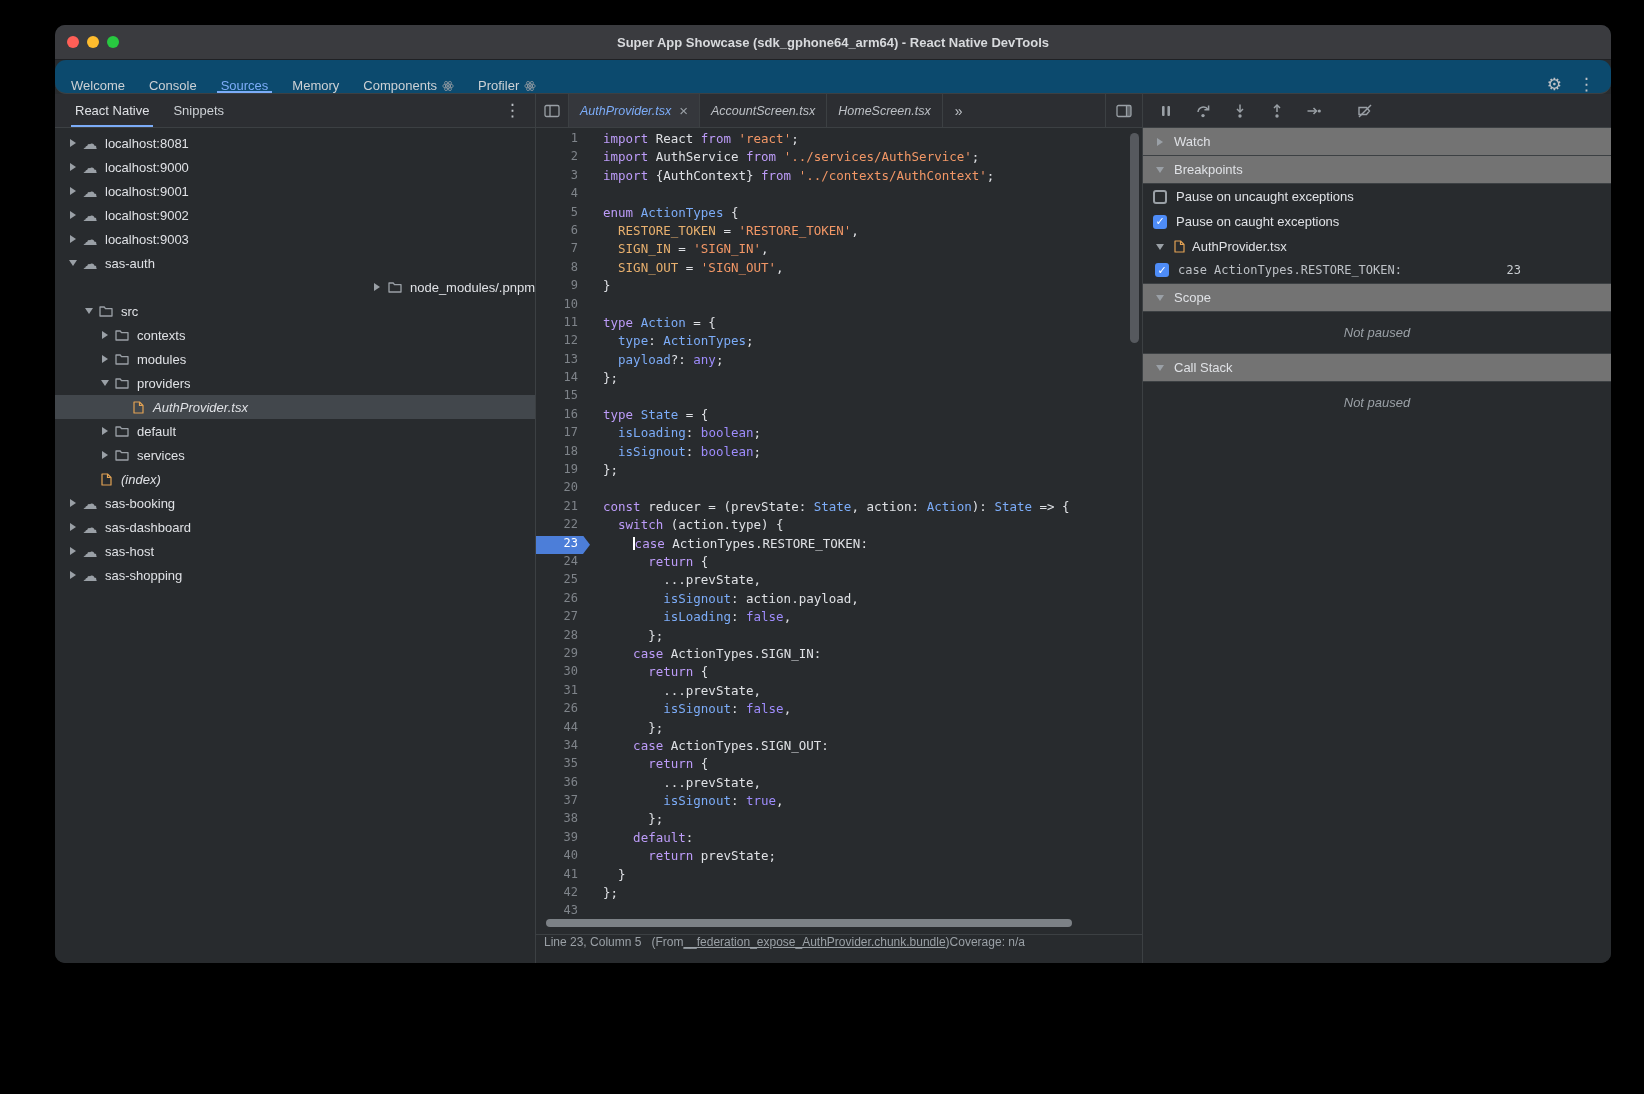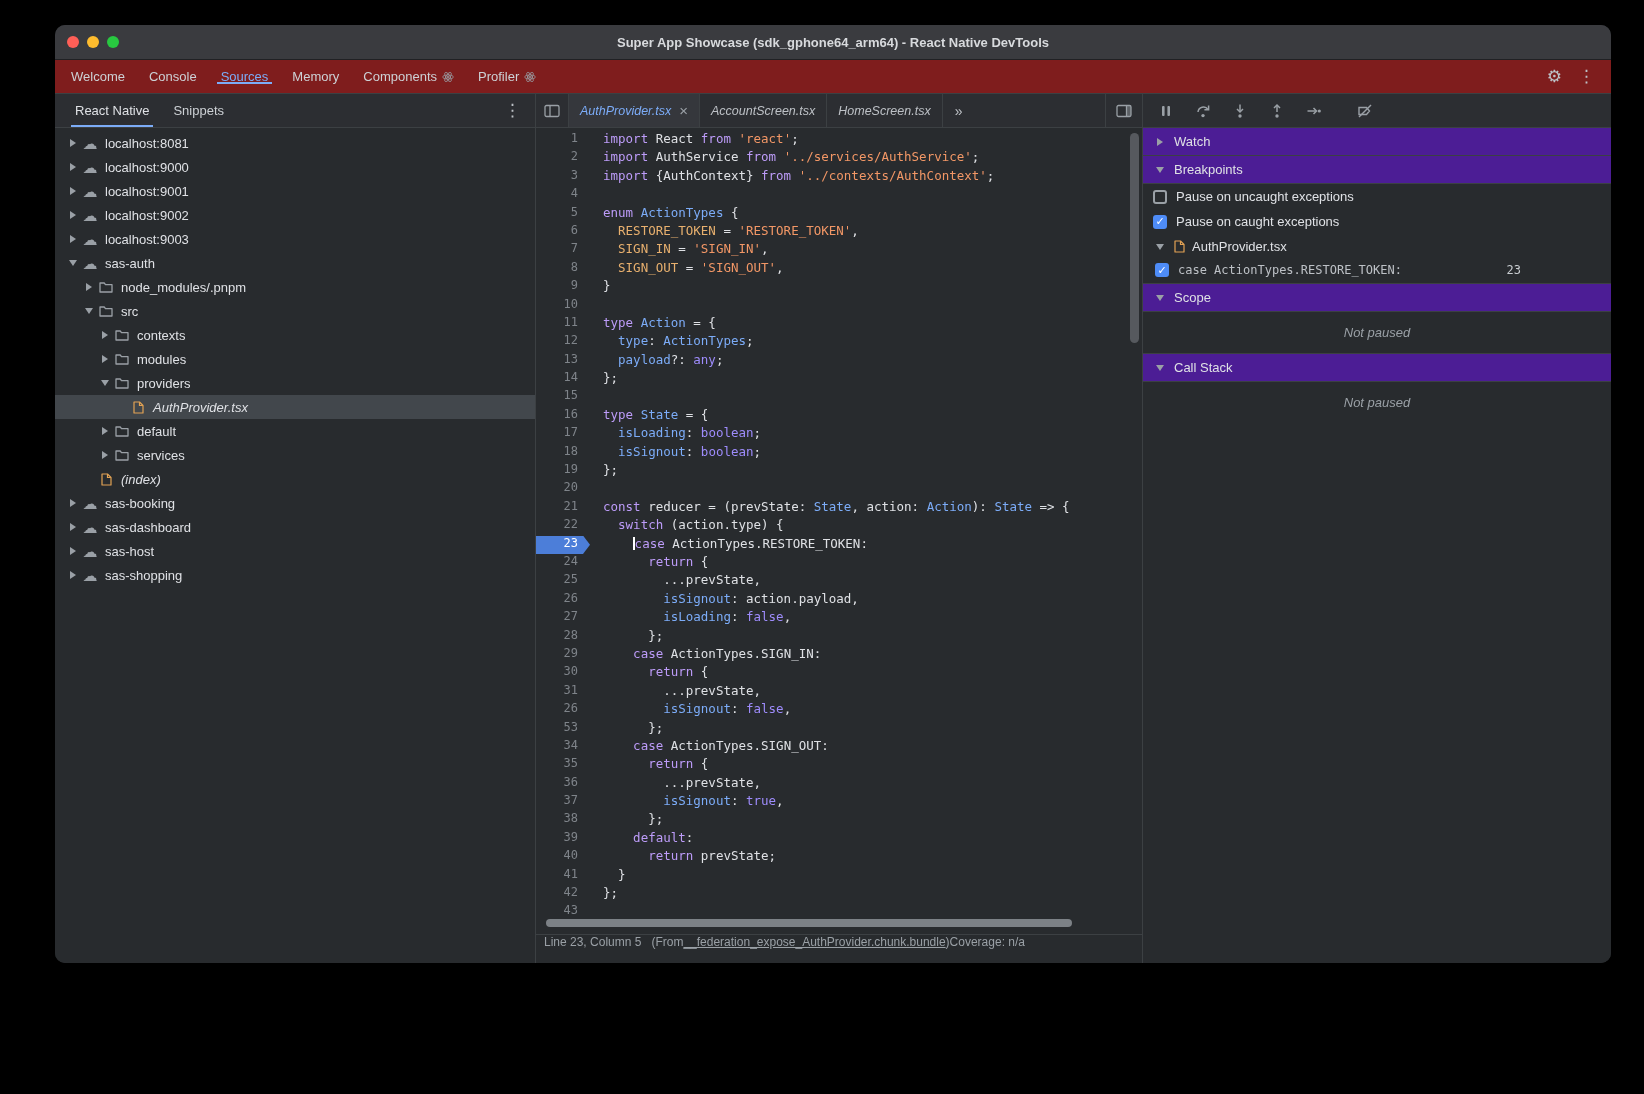--- a/index.html
+++ b/index.html
@@ -5,21 +5,21 @@
   html,body{margin:0;padding:0;background:#000;}
   body{width:1644px;height:1094px;position:relative;overflow:hidden;font-family:"Liberation Sans",sans-serif;}
   .window{position:absolute;left:55px;top:25px;width:1556px;height:938px;border-radius:10px;overflow:hidden;
           background:#282b2e;color:#dfe1e5;display:flex;flex-direction:column;box-shadow:0 25px 70px rgba(0,0,0,.7);}
   
   .titlebar{height:34px;flex:0 0 auto;background:#3a3b3f;border-bottom:1px solid #202124;display:flex;align-items:center;justify-content:center;position:relative;}
   .lights{position:absolute;left:12px;top:0;height:100%;display:flex;align-items:center;gap:8px;}
   .light{width:12px;height:12px;border-radius:50%;}
   .title{font-size:13px;font-weight:700;color:#d8dadd;}
   
-  .toolbar{height:33px;flex:0 0 auto;background:#7f1d1d;border-bottom:1px solid #3c4043;display:flex;align-items:center;}
+  .toolbar{height:33px;flex:0 0 auto;background:#0c4a6e;border-bottom:1px solid #3c4043;display:flex;align-items:flex-end;border-radius:11px;}
   .tabs-row{display:flex;align-items:stretch;padding-left:4px;}
   .tab{display:flex;align-items:center;gap:5px;padding:0 12px;font-size:13px;color:#cdd1d5;position:relative;cursor:default;}
   .tab.active{color:#7cacf8;}
   .tab.active::after{content:"";position:absolute;left:8px;right:8px;bottom:0;height:2px;background:#7cacf8;}
   .toolbar-right{margin-left:auto;display:flex;align-items:center;gap:16px;padding:0 16px;}
   .glyph-btn{color:#bdc1c6;font-size:17px;line-height:1;}
   
   .bodyrow{flex:1;display:flex;min-height:0;}
   .left-panel{width:480px;flex:0 0 auto;border-right:1px solid #3c4043;display:flex;flex-direction:column;background:#282b2e;}
   .subtabs{height:33px;flex:0 0 auto;background:#2c2e32;border-bottom:1px solid #3c4043;display:flex;align-items:stretch;padding-left:4px;}
@@ -53,21 +53,21 @@
   .vscroll{position:absolute;right:3px;top:5px;width:9px;height:210px;background:#56595e;border-radius:5px;}
   .hscroll{position:absolute;left:10px;right:70px;bottom:7px;height:8px;background:#8b9095;border-radius:4px;opacity:.85;}
   .statusbar{height:28px;flex:0 0 auto;border-top:1px solid #3c4043;display:flex;align-items:flex-start;padding:0 8px;font-size:12px;color:#9aa0a6;white-space:nowrap;overflow:hidden;}
   .statusbar .pos{margin-right:10px;}
   .status-link{text-decoration:underline;}
   
   .right-panel{width:468px;flex:0 0 auto;border-left:1px solid #3c4043;display:flex;flex-direction:column;background:#282b2e;}
   .dbg-toolbar{height:33px;flex:0 0 auto;background:#2c2e32;border-bottom:1px solid #3c4043;display:flex;align-items:center;gap:19px;padding:0 14px;}
   .dbg-btn{display:flex;align-items:center;justify-content:center;width:18px;height:18px;}
   .dbg-btn.gap{margin-left:14px;}
-  .section-h{height:27px;display:flex;align-items:center;gap:7px;padding:0 9px;background:#4c1d95;border-bottom:1px solid #3c4043;font-size:13px;color:#dfe1e5;flex:0 0 auto;}
+  .section-h{height:27px;display:flex;align-items:center;gap:7px;padding:0 9px;background:#737373;border-bottom:1px solid #3c4043;font-size:13px;color:#dfe1e5;flex:0 0 auto;}
   .section-h.bt{border-top:1px solid #3c4043;}
   .bp-row{display:flex;align-items:center;gap:9px;padding:5px 10px;font-size:13px;color:#dfe1e5;}
   .checkbox{width:14px;height:14px;border-radius:3px;flex:0 0 auto;box-sizing:border-box;display:flex;align-items:center;justify-content:center;font-size:11px;color:#fff;line-height:1;}
   .checkbox.unchecked{border:2px solid #9aa0a6;background:transparent;}
   .checkbox.checked{background:#4e8cf7;}
   .bp-group-h{display:flex;align-items:center;gap:7px;padding:5px 9px;font-size:13px;color:#dfe1e5;}
   .bp-entry{display:flex;align-items:center;gap:9px;padding:4px 10px 6px 12px;}
   .bp-code{font:12px "DejaVu Sans Mono",monospace;color:#bdc1c6;}
   .bp-line{margin-left:auto;padding-right:80px;font:12px "DejaVu Sans Mono",monospace;color:#c8ccd0;}
   .not-paused{padding:13px;text-align:center;font-style:italic;color:#9aa0a6;font-size:13px;}
@@ -192,21 +192,21 @@
           </div>
           <div class="tree-row" style="padding-left: 10px;">
             <span class="arrow">
               <span class="tri-d"></span>
             </span>
             <span class="t-icon">
               <span class="cloud">☁</span>
             </span>
             <span>sas-auth</span>
           </div>
-          <div class="tree-row" style="padding-left: 26px;">
+          <div class="tree-row" style="padding-left: 26px; justify-content: flex-end;">
             <span class="arrow">
               <span class="tri-r"></span>
             </span>
             <span class="t-icon">
               <svg width="14" height="12" viewBox="0 0 14 12">
                 <path d="M1 2h4.2l1.3 1.7H13v7.3H1z" fill="none" stroke="#9aa0a6" stroke-width="1.3" stroke-linejoin="round"></path>
               </svg>
             </span>
             <span>node_modules/.pnpm</span>
           </div>
@@ -488,21 +488,21 @@
             </div>
             <div class="cl">
               <div class="gut">31</div>
               <div class="ct"><span class="tk-d">        ...prevState,</span></div>
             </div>
             <div class="cl">
               <div class="gut">26</div>
               <div class="ct"><span class="tk-prop">        isSignout</span><span class="tk-d">: </span><span class="tk-atom">false</span><span class="tk-d">,</span></div>
             </div>
             <div class="cl">
-              <div class="gut">53</div>
+              <div class="gut">44</div>
               <div class="ct"><span class="tk-d">      };</span></div>
             </div>
             <div class="cl">
               <div class="gut">34</div>
               <div class="ct"><span class="tk-d">    </span><span class="tk-kw">case</span><span class="tk-d"> ActionTypes.SIGN_OUT:</span></div>
             </div>
             <div class="cl">
               <div class="gut">35</div>
               <div class="ct"><span class="tk-d">      </span><span class="tk-kw">return</span><span class="tk-d"> {</span></div>
             </div>

